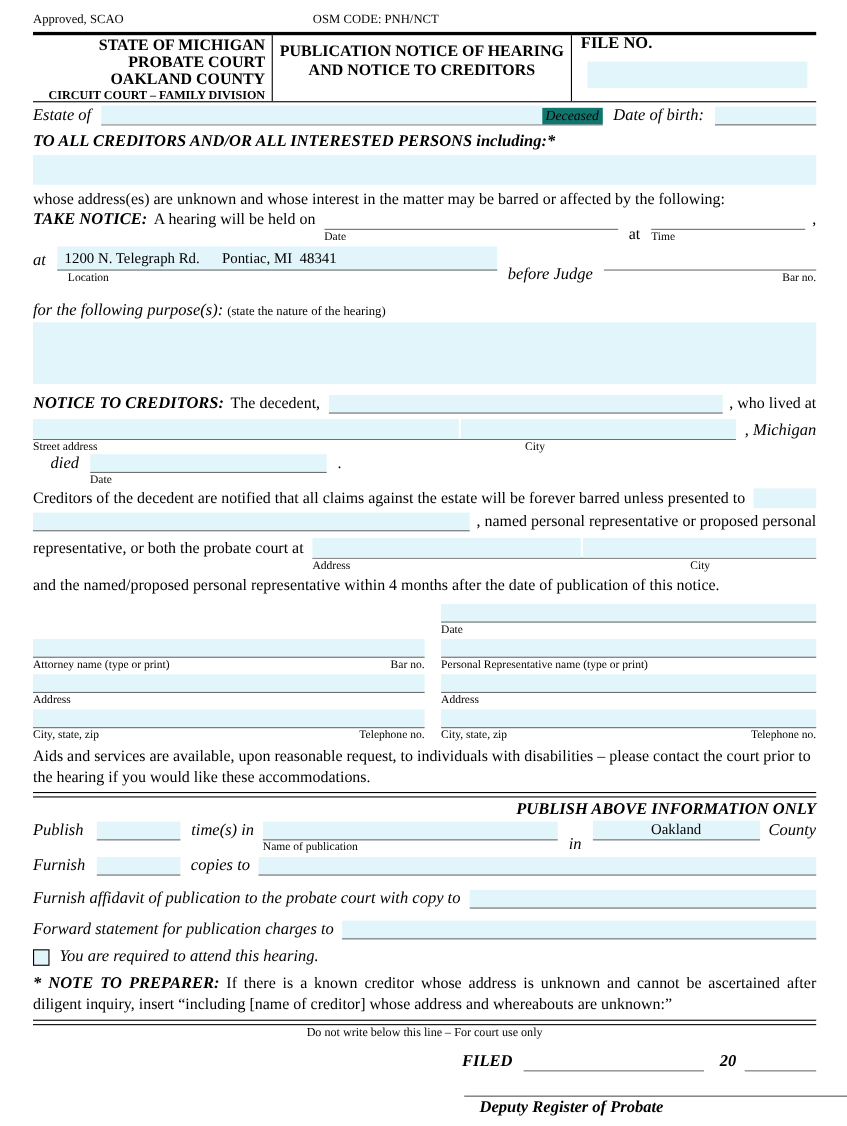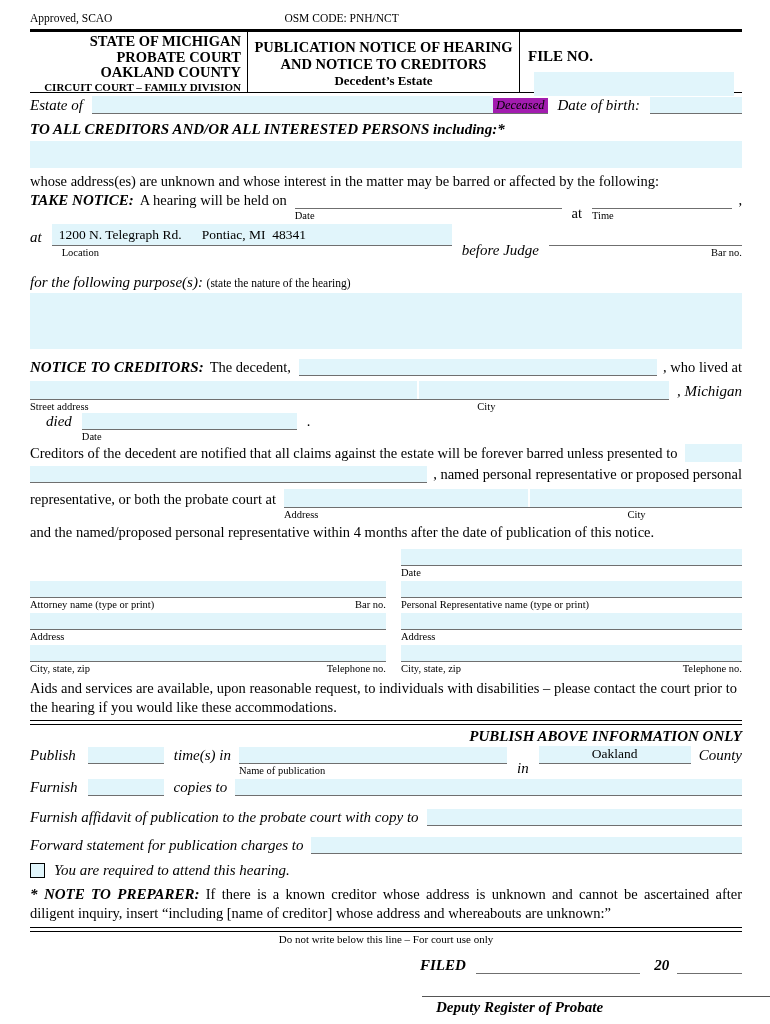--- a/index.html
+++ b/index.html
@@ -24,21 +24,21 @@
   .dbl { border-top:1.5px solid #000; border-bottom:1.5px solid #000; height:5px; }
   
   .meta { margin-top:12px; font-size:11.5px; display:flex; }
   .hbox { margin-top:5px; display:flex; border-top:3px solid #000; border-bottom:1.8px solid #000; height:64px; }
   .hc1 { width:218px; border-right:1.5px solid #000; text-align:right; padding:2px 6px 0 0; }
   .hc1 .l { font-size:14.5px; font-weight:bold; line-height:15.5px; }
   .hc1 .s { font-size:11px; font-weight:bold; line-height:13px; }
   .hc2 { width:272px; border-right:1.5px solid #000; text-align:center; padding-top:7px; }
   .hc2 .l { font-size:14.5px; font-weight:bold; line-height:17px; }
   .hc2 .s { font-size:13px; font-weight:bold; line-height:16px; }
-  .hc3 { flex:1; padding:16px 0 0 8px; }
+  .hc3 { flex:1; padding:0 0 0 8px; }
   .hc3 .t { font-size:15px; font-weight:bold; }
   .filefld { margin:7px 0 0 6px; width:200px; height:24px; }
   .h15 { font-size:15px;font-style:italic; }
   .para { line-height:19px; }
   .just { text-align:justify; }
   .sig-l { width:356px; }
   .sig-r { width:341px; margin-left:15px; }
   .sp { flex:1; }
   .ftr { font-size:10px; line-height:15px; display:flex; }
   .chk { width:15px; height:15px; border:1.2px solid #000; background:var(--cy); margin-right:9px; }
@@ -54,33 +54,32 @@
 <div class="hbox">
   <div class="hc1">
     <div class="l">STATE OF MICHIGAN</div>
     <div class="l">PROBATE COURT</div>
     <div class="l">OAKLAND COUNTY</div>
     <div class="s">CIRCUIT COURT – FAMILY DIVISION</div>
   </div>
   <div class="hc2">
     <div class="l">PUBLICATION NOTICE OF HEARING</div>
     <div class="l">AND NOTICE TO CREDITORS</div>
-    <div class="s">Decedent’s Estate</div>
   </div>
   <div class="hc3">
     <div class="t">FILE NO.</div>
     <div class="filefld cy"></div>
   </div>
 </div>
 
 <div class="row h15" style="margin-top:3px">
   <span class="nw" style="margin-right:9px">Estate of</span>
   <div class="ulrow" style="flex:1">
     <div class="cy f" style="flex:1"></div>
-    <span style="font-size:12.5px;background:#a21caf;padding:0 3px">Deceased</span>
+    <span style="font-size:12.5px;background:#0f766e;padding:0 3px">Deceased</span>
   </div>
   <span class="nw" style="margin:0 10px">Date of birth:</span>
   <div class="cy f ul" style="width:92px"></div>
 </div>
 
 <div class="b h15" style="margin-top:7px">TO ALL CREDITORS AND/OR ALL INTERESTED PERSONS including:*</div>
 <div class="cy" style="margin-top:3px;height:27px"></div>
 
 <div class="para" style="margin-top:4px">whose address(es) are unknown and whose interest in the matter may be barred or affected by the following:</div>
 

